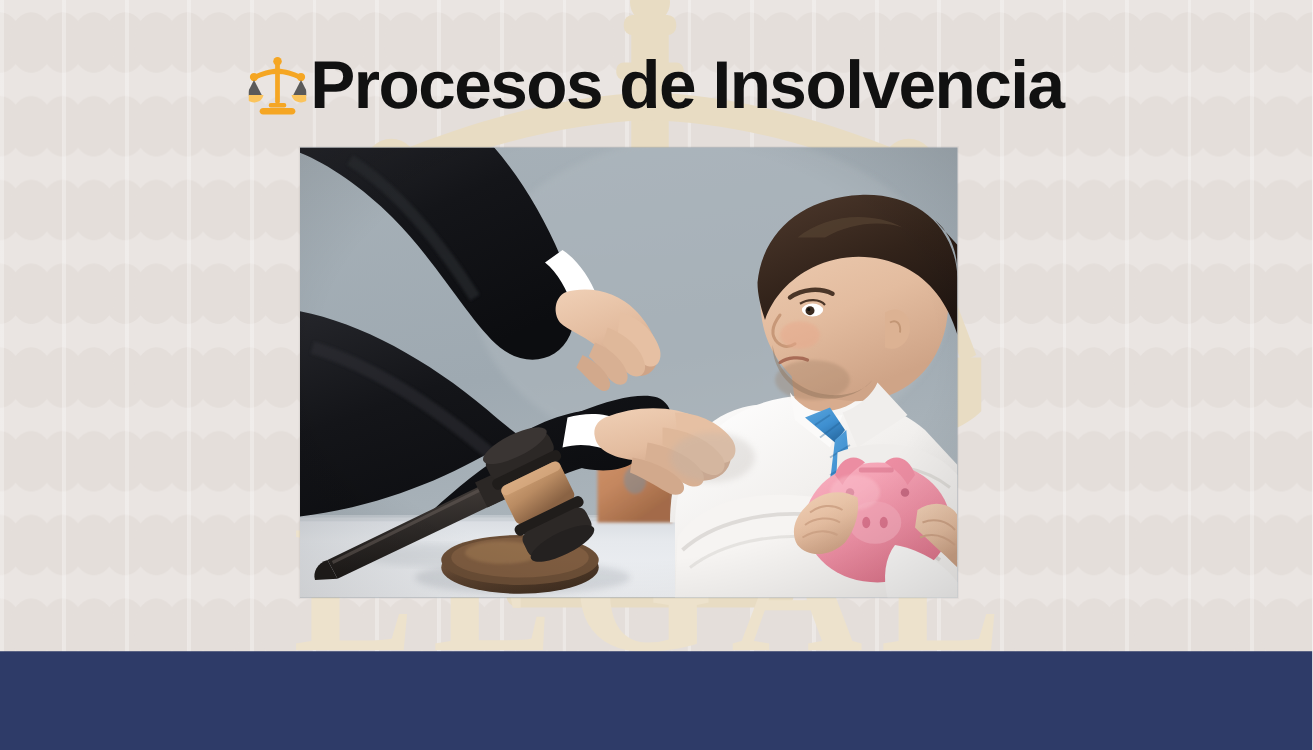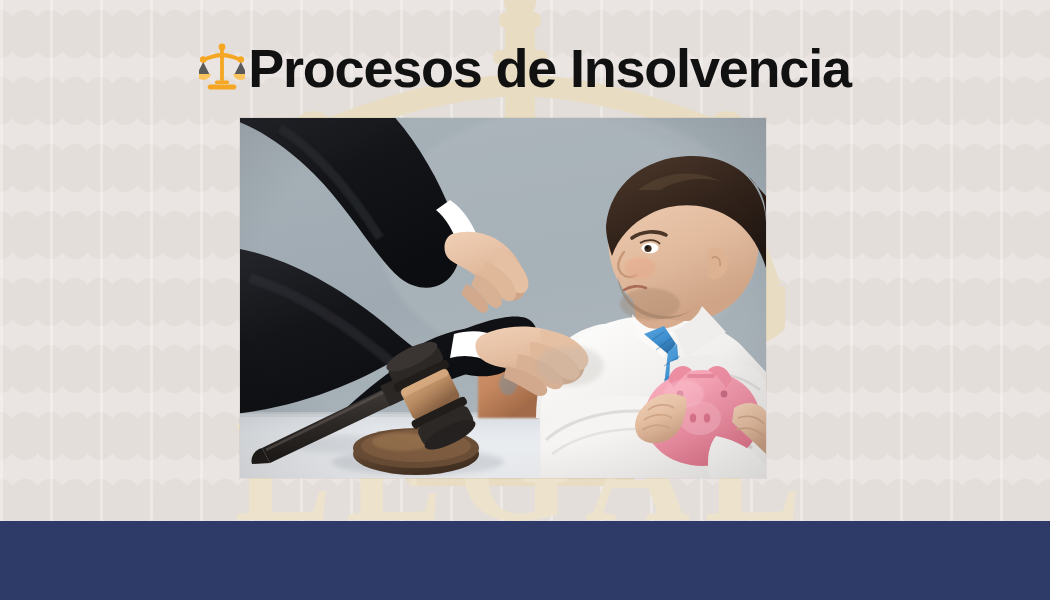--- a/index.html
+++ b/index.html
@@ -73,21 +73,21 @@
     white-space: nowrap;
   }
 
   
   .title-row {
     position: absolute;
     left: 0;
     right: 0;
     top: 41px;
     display: flex;
-    align-items: flex-start;
+    align-items: flex-end;
     justify-content: center;
     gap: 2px;
     z-index: 6;
   }
   .scale-icon {
     width: 46px;
     height: 52px;
     flex: 0 0 auto;
     margin-right: 1px;
   }

